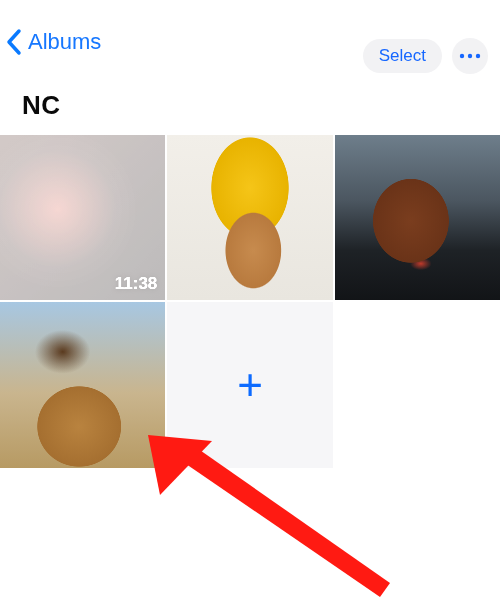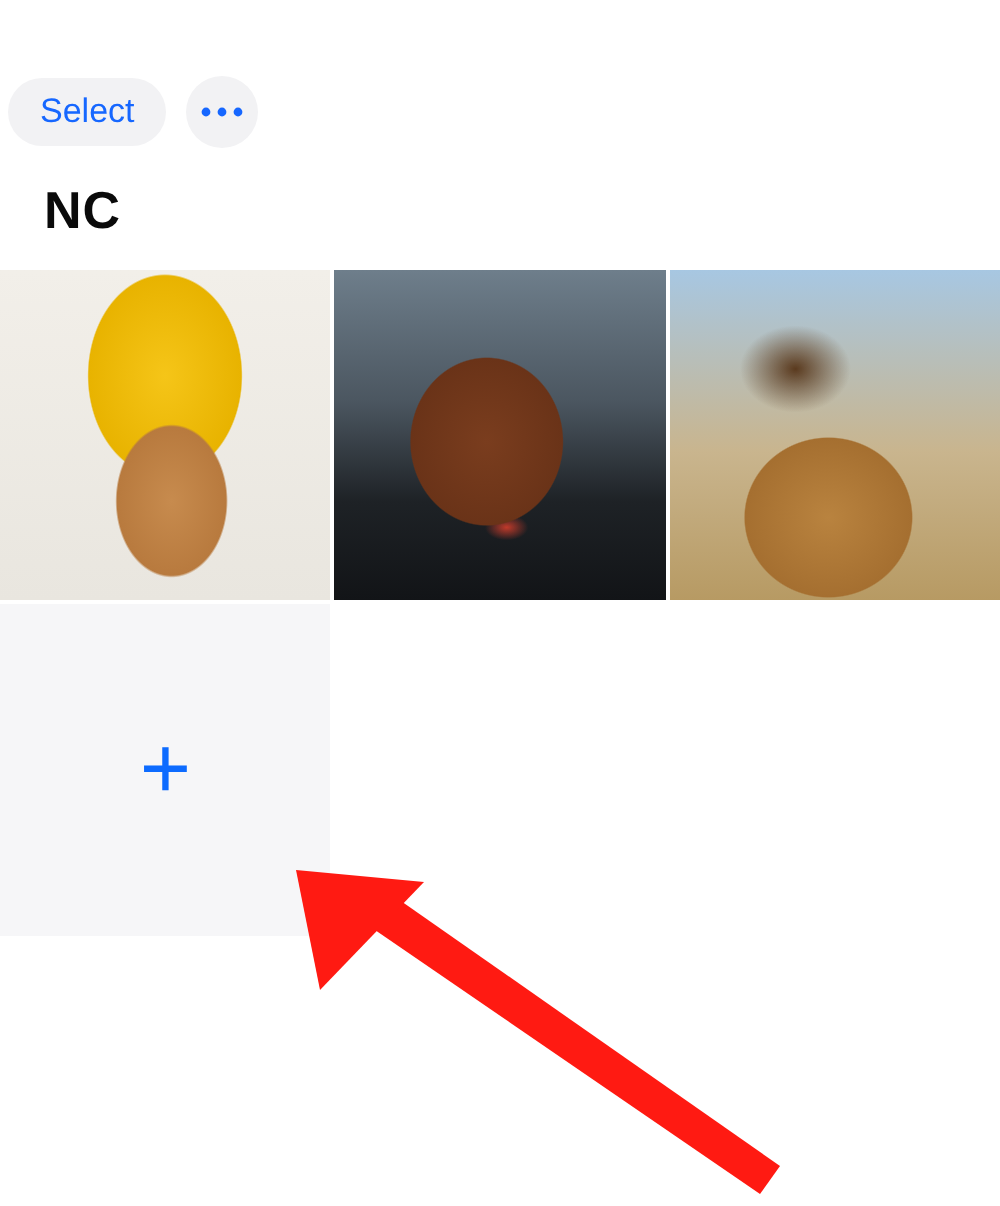--- a/index.html
+++ b/index.html
@@ -146,37 +146,48 @@
       width: 260px;
       height: 170px;
       pointer-events: none;
     }
     .arrow-overlay svg { display:block; }
   </style>
 </head>
 <body>
 
 <div class="navbar">
+  <div class="back-group">
+    <span class="back-chevron">
+      <svg width="22" height="30" viewBox="0 0 22 30" fill="none">
+        <path d="M15 4 L5 15 L15 26" stroke="#0a7aff" stroke-width="3.5" stroke-linecap="round" stroke-linejoin="round"></path>
+      </svg>
+    </span>
+    <span class="back-label">Albums</span>
+  </div>
   <div class="actions">
     <button class="select-btn">Select</button>
     <button class="more-btn">
       <span>
         <svg width="22" height="6" viewBox="0 0 22 6" fill="#1667ff">
           <circle cx="3" cy="3" r="2.2"></circle>
           <circle cx="11" cy="3" r="2.2"></circle>
           <circle cx="19" cy="3" r="2.2"></circle>
         </svg>
       </span>
     </button>
   </div>
 </div>
 
 <div class="album-title">NC</div>
 
 <div class="grid">
+  <div class="cell thumb1 faded">
+    <span class="duration-badge">11:38</span>
+  </div>
   <div class="cell thumb2"></div>
   <div class="cell thumb3"></div>
   <div class="cell thumb4"></div>
   <div class="cell add-cell">
     <span>+</span>
   </div>
   <div class="cell empty-cell"></div>
 </div>
 
 <div class="arrow-overlay">

